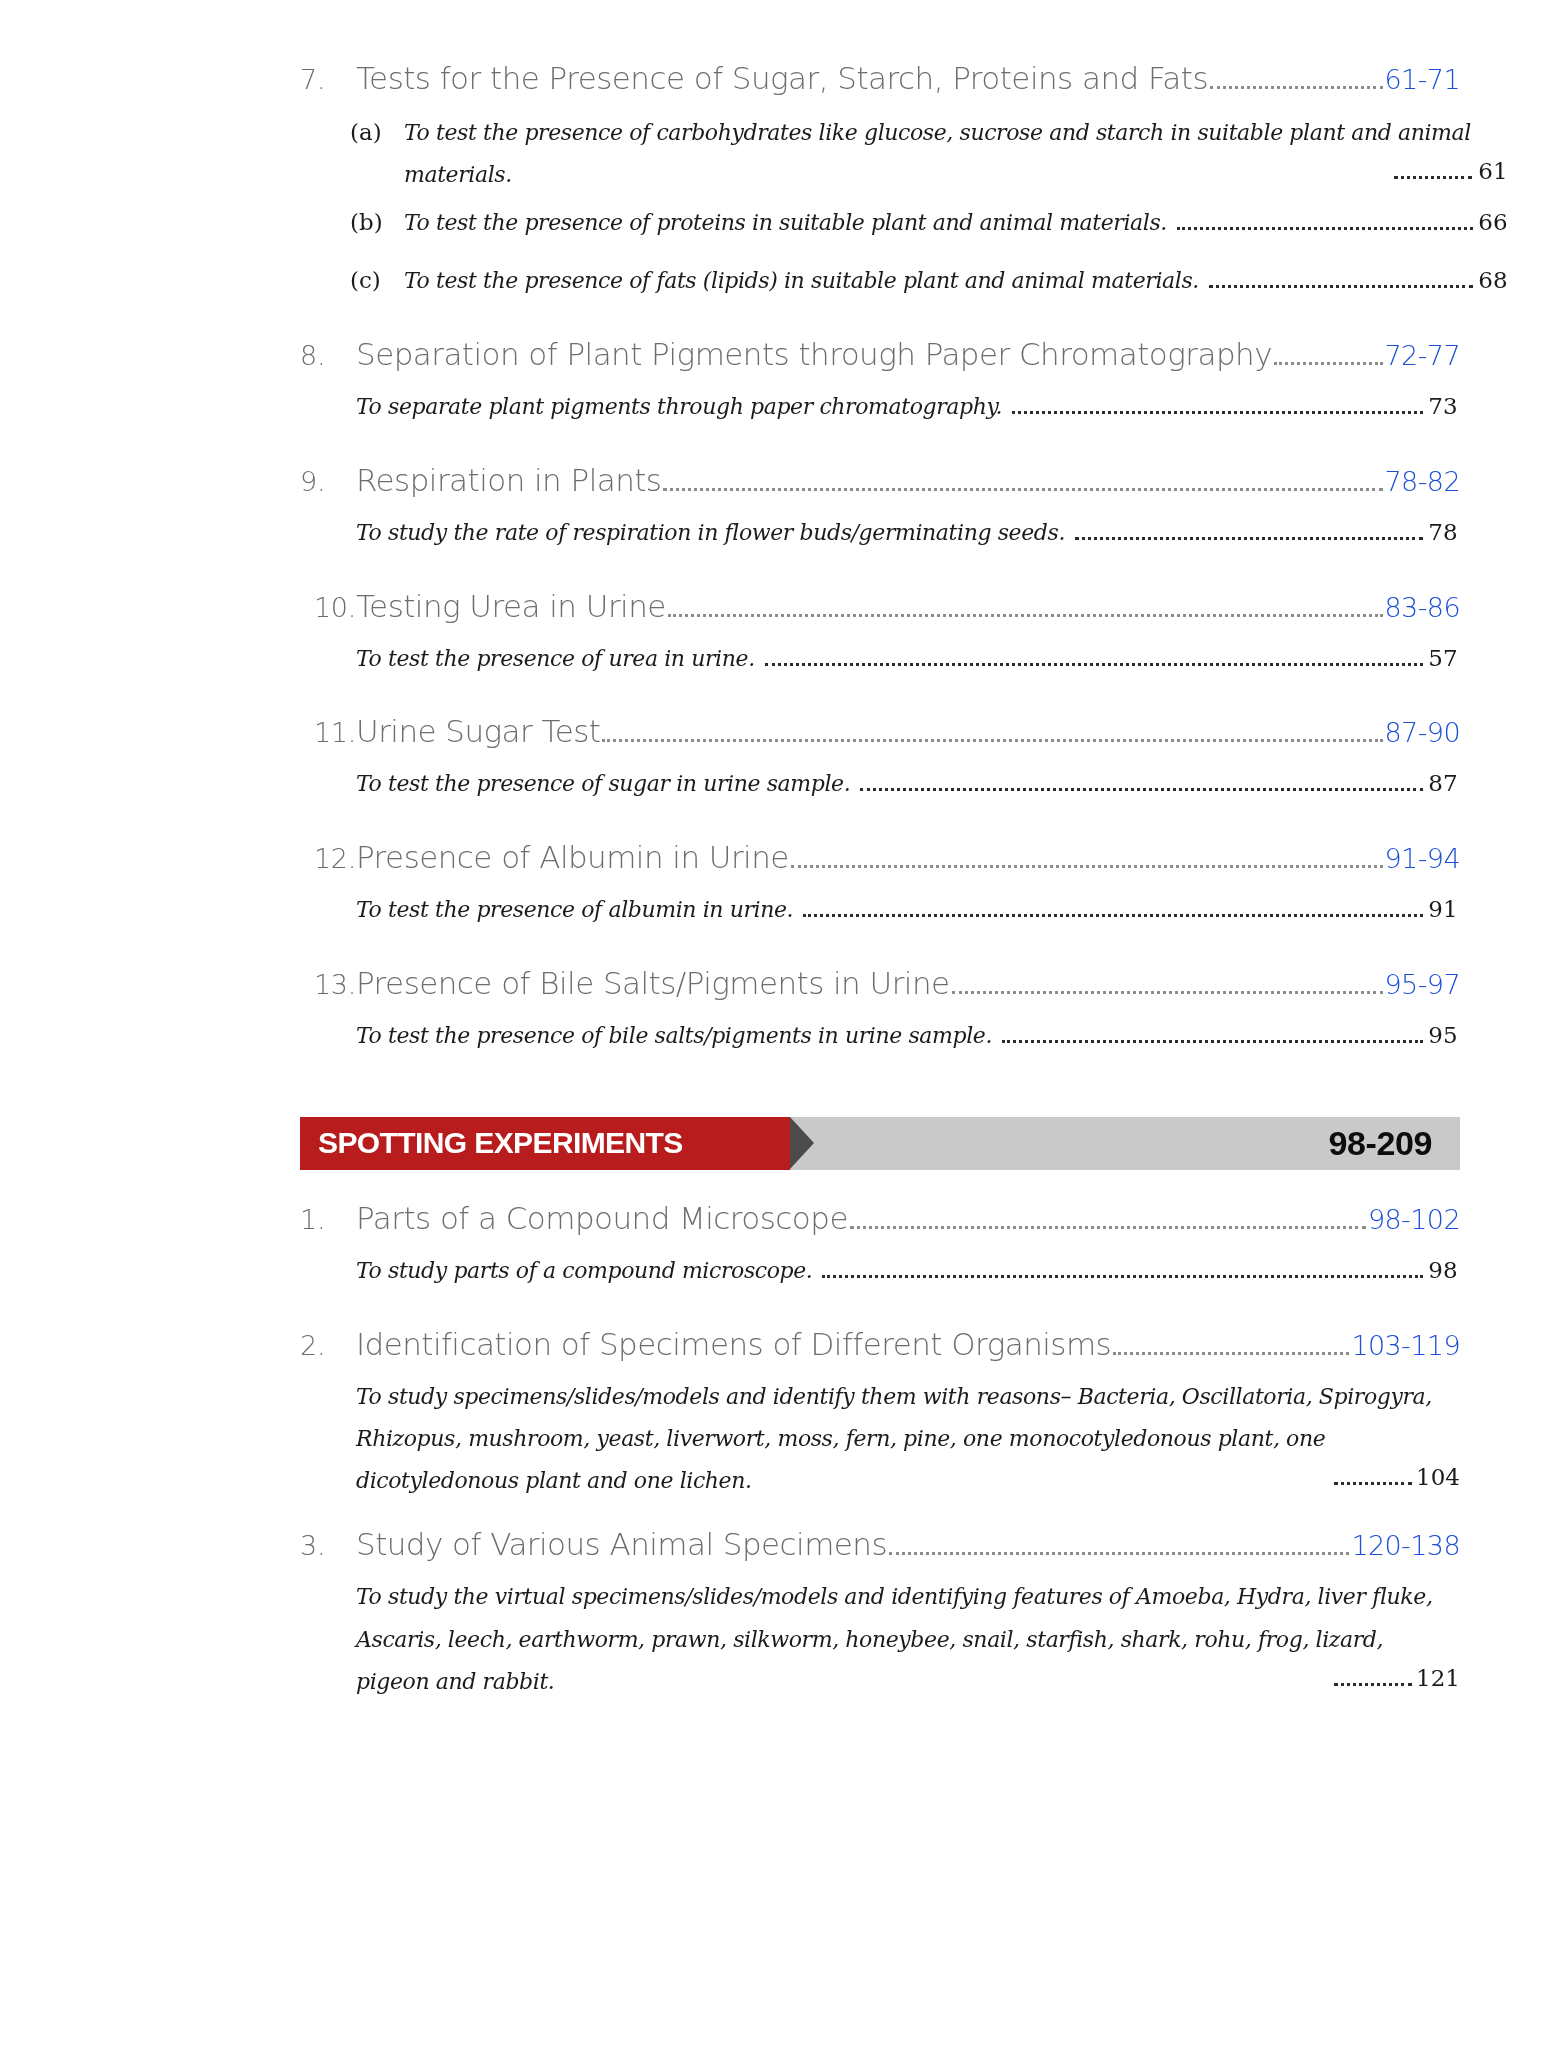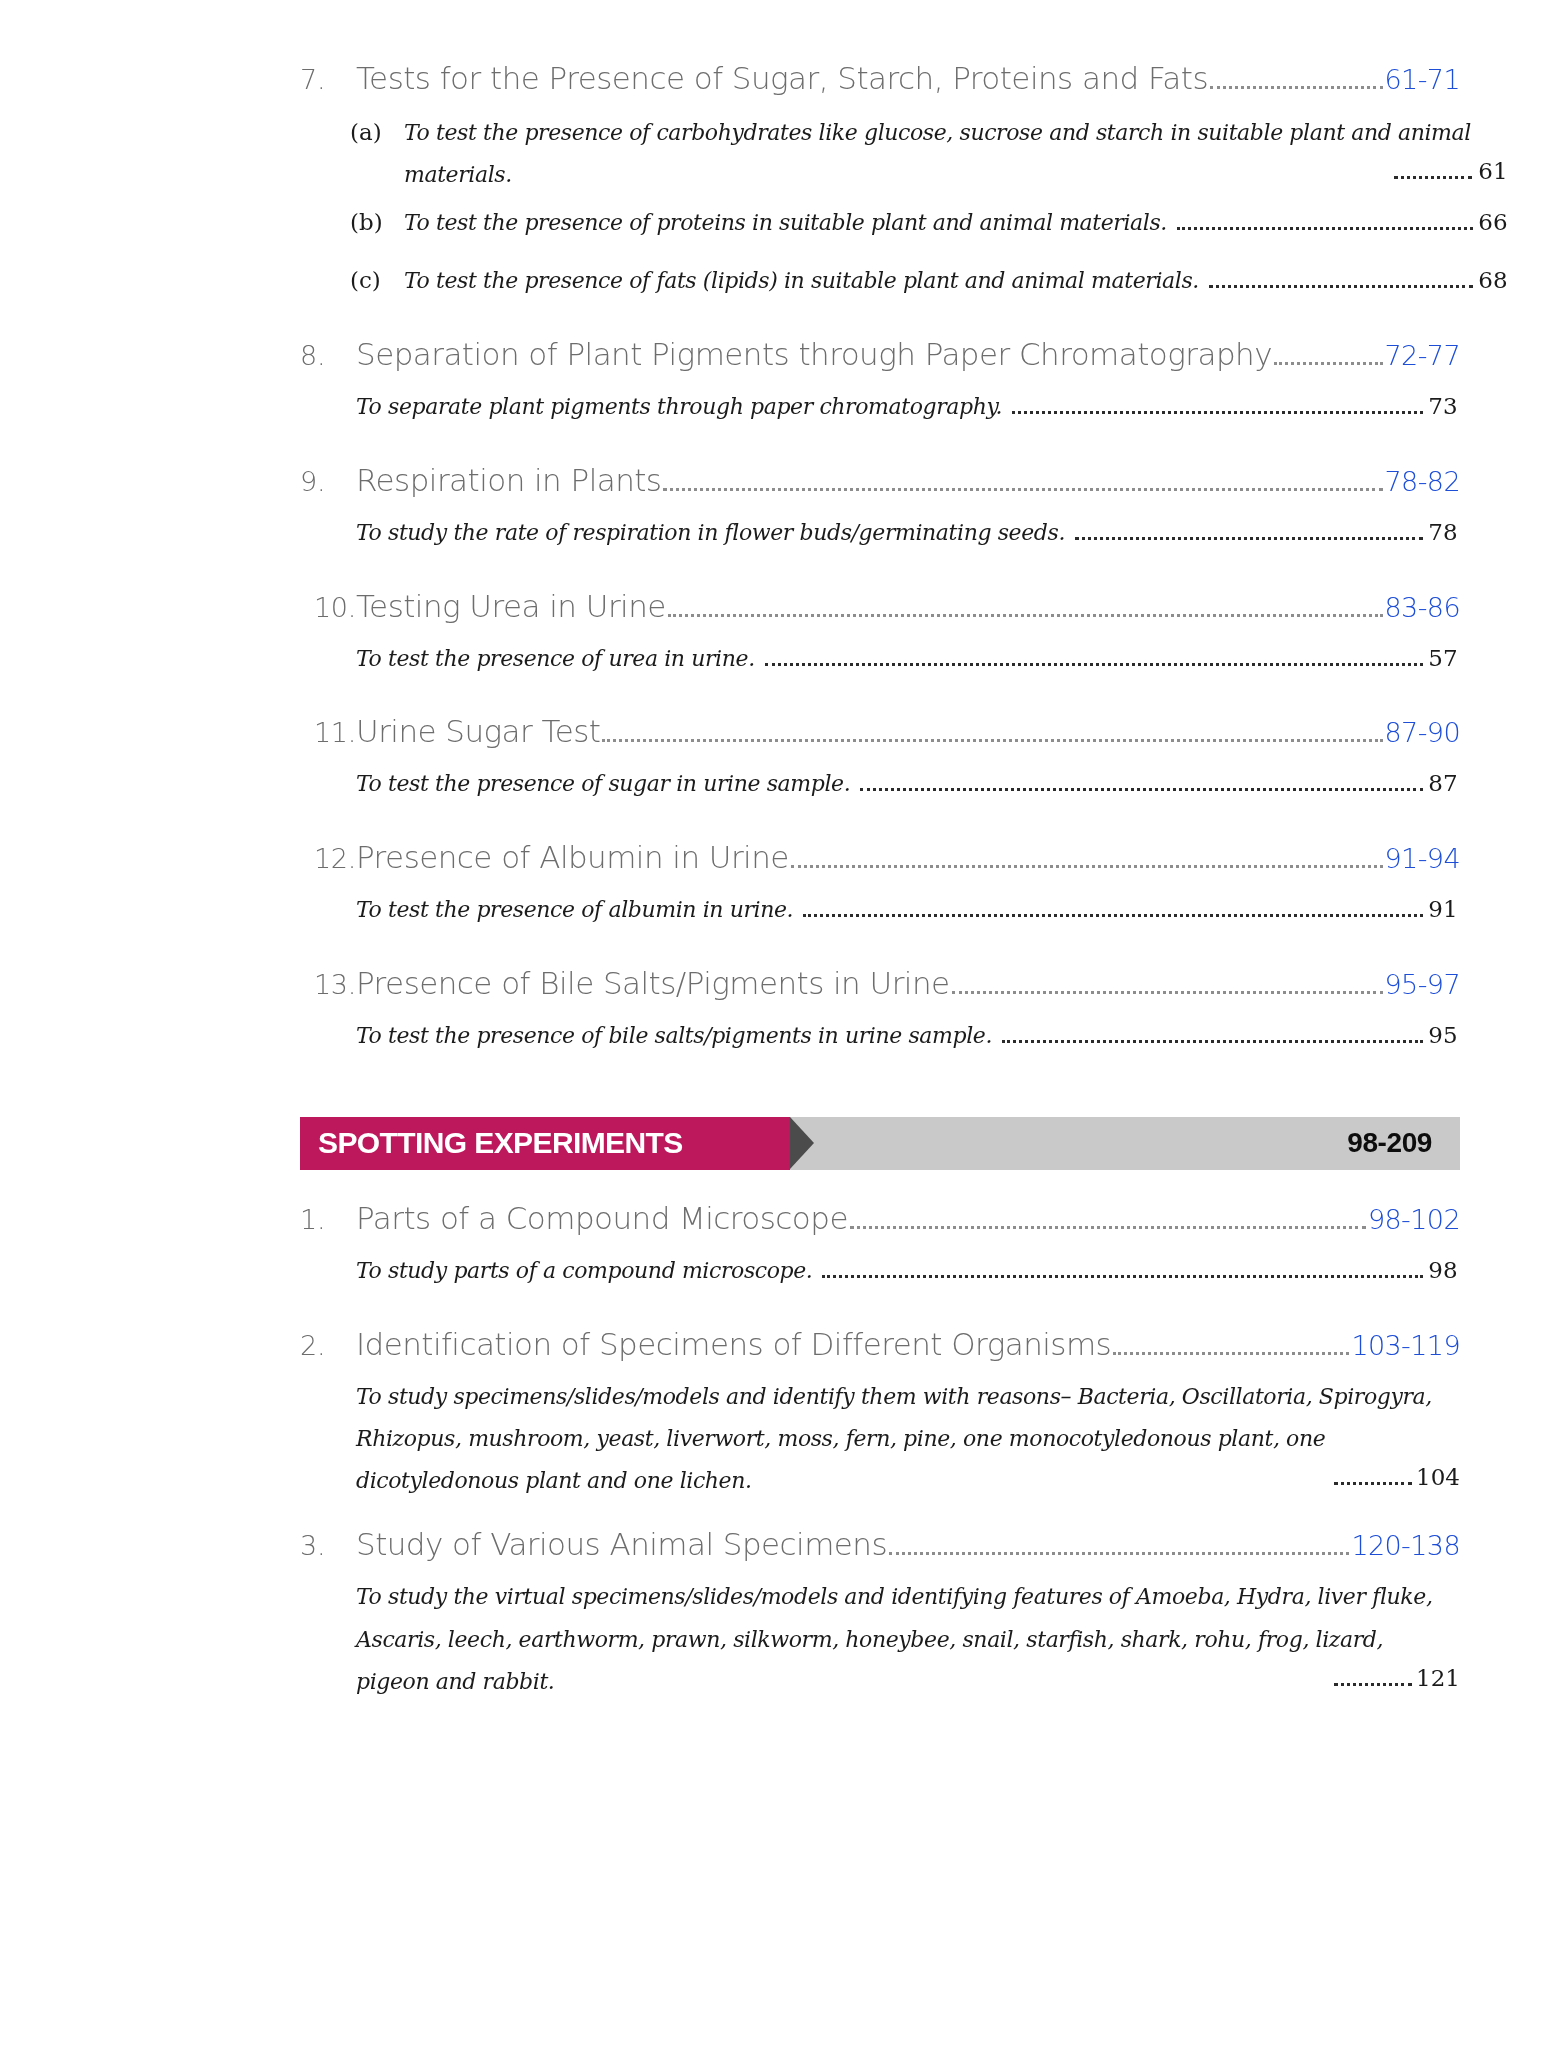--- a/index.html
+++ b/index.html
@@ -189,21 +189,21 @@
     left: 0; top: 0;
     width: 1160px;
     height: 53px;
     background: #c9c9c9;
   }
   .banner-dark {
     position: absolute;
     left: 0; top: 0;
     width: 490px;
     height: 53px;
-    background: #be185d;
+    background: #b91c1c;
     display: flex;
     align-items: center;
     padding-left: 18px;
     box-sizing: border-box;
   }
   .banner-arrow {
     position: absolute;
     left: 490px;
     top: 0;
     width: 0; height: 0;
@@ -220,21 +220,21 @@
     white-space: nowrap;
   }
   .banner-pages {
     position: absolute;
     right: 28px;
     top: 0;
     height: 53px;
     display: flex;
     align-items: center;
     color: #0d0d0d;
-    font-size: 28px;
+    font-size: 34px;
     font-family: "Liberation Sans", sans-serif;
     font-weight: bold;
     letter-spacing: -0.4px;
     margin-left: 16px;
   }
 
   .section-items { margin-top: 30px; }
   .gap-lg { margin-top: 34px; }
 </style>
 </head>

